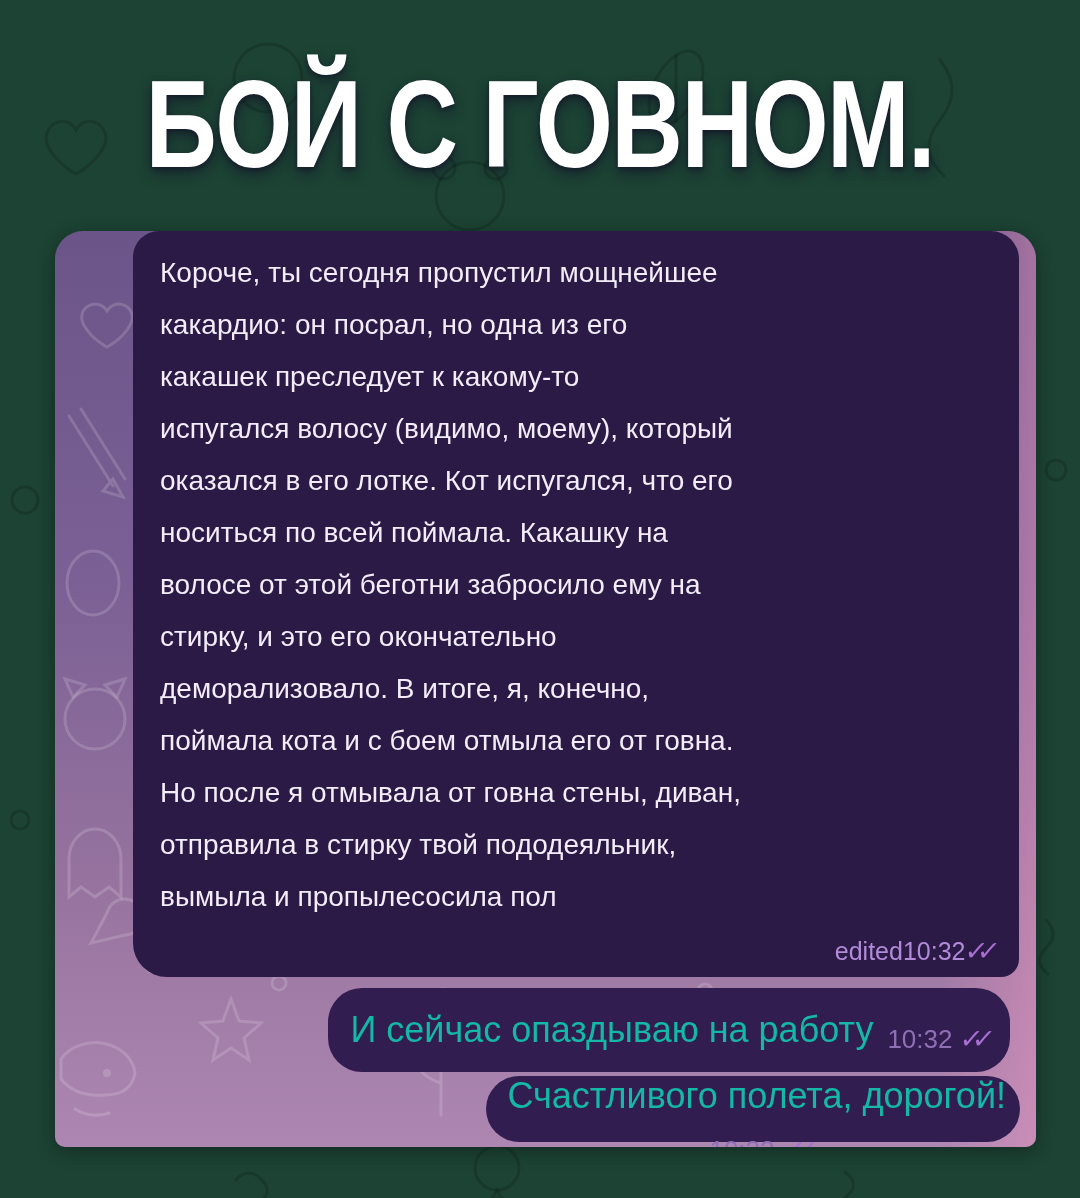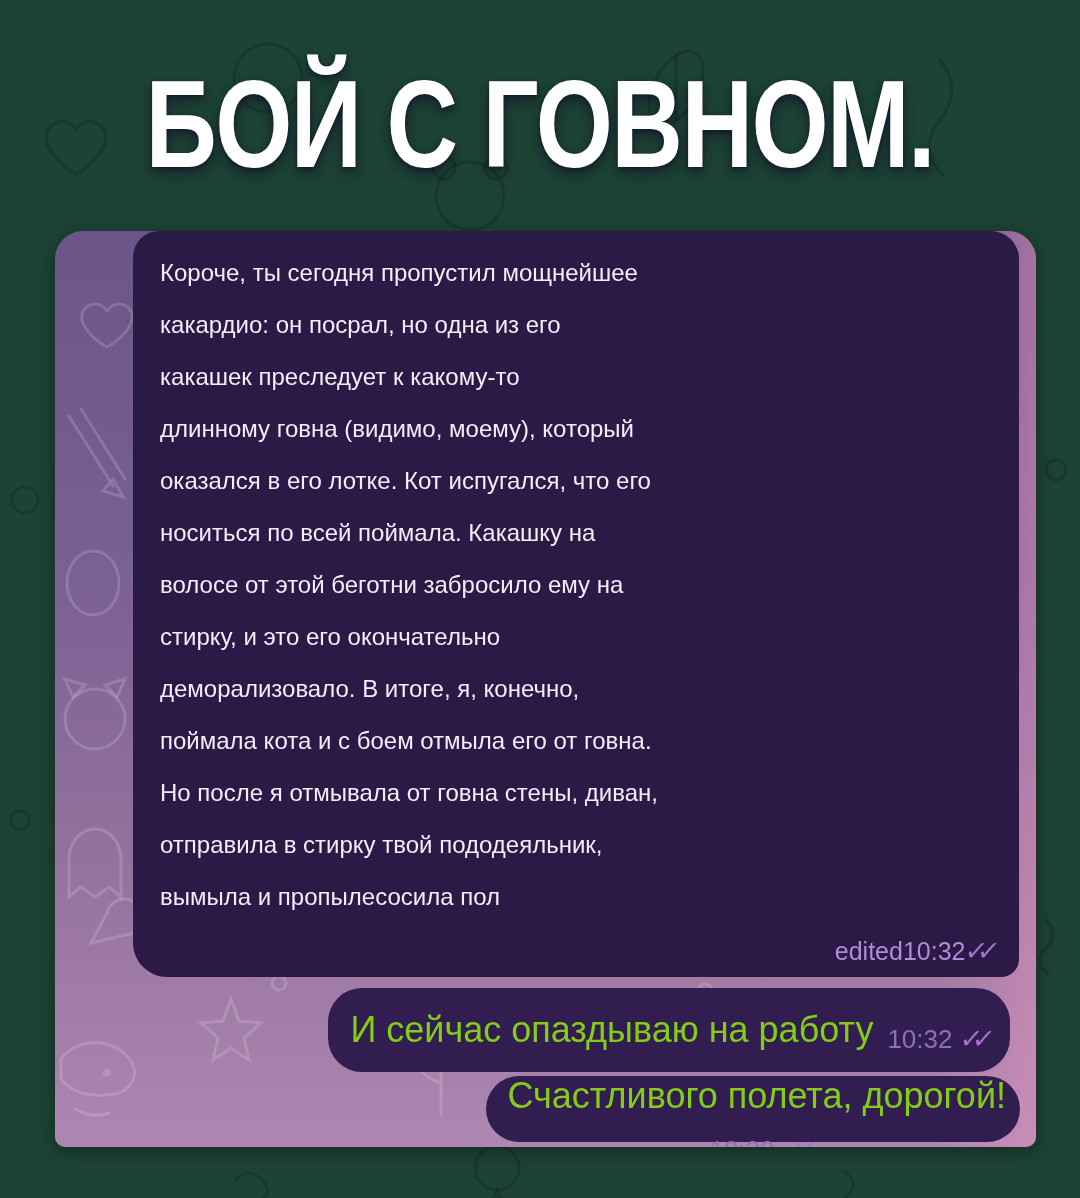--- a/index.html
+++ b/index.html
@@ -39,40 +39,40 @@
 
   
   .bubble-in{
     position:absolute;left:78px;top:0;width:886px;height:746px;
     background:#2b1946;
     border-radius:26px 28px 18px 34px;
     padding:16px 0 0 27px;box-sizing:border-box;
     z-index:2;
   }
   .msg-line{
-    color:#f2edf8;font-size:24px;line-height:52px;white-space:nowrap;
+    color:#f2edf8;font-size:28px;line-height:52px;white-space:nowrap;
     font-weight:400;
   }
   .meta-in{
     position:absolute;right:18px;bottom:10px;
     font-size:25px;color:#b18bd8;display:flex;align-items:center;
   }
   .checks{
     color:#a96fd2;font-size:27px;letter-spacing:-0.38em;
     display:inline-block;padding-right:0.4em;transform:skewX(-8deg);
   }
 
   
   .bubble-out{
     position:absolute;background:#311d4f;border-radius:34px;
     display:flex;align-items:center;box-sizing:border-box;
     padding:0 14px 0 22px;z-index:2;
   }
   .bubble-out .msg-text{
-    color:#84cc16;font-size:36px;line-height:40px;white-space:nowrap;flex:0 0 auto;
+    color:#14b8a6;font-size:36px;line-height:40px;white-space:nowrap;flex:0 0 auto;
   }
   .meta-out{
     font-size:26px;color:#8f6fb4;display:flex;align-items:flex-end;gap:8px;
     margin-left:14px;margin-top:18px;
   }
   .bubble-out-1{top:757px;right:26px;height:84px;}
   .bubble-out-2{top:845px;right:16px;height:66px;flex-direction:column;}
 </style>
 </head>
 <body>
@@ -121,21 +121,21 @@
     <path d="M6 828 a40 34 0 0 1 74 14 q-4 22 -30 22 q-30 2 -44 -16 Z"></path>
     <circle cx="52" cy="842" r="4" fill="rgba(255,255,255,0.16)" stroke="none"></circle>
     <path d="M20 878 q16 10 34 4"></path>
   </svg>
 
   <div class="bubble-in">
     <div>
         <div class="msg-line">Короче, ты сегодня пропустил мощнейшее</div>
         <div class="msg-line">какардио: он посрал, но одна из его</div>
         <div class="msg-line">какашек преследует к какому-то</div>
-        <div class="msg-line">длинному говна (видимо, моему), который</div>
+        <div class="msg-line">испугался волосу (видимо, моему), который</div>
         <div class="msg-line">оказался в его лотке. Кот испугался, что его</div>
         <div class="msg-line">носиться по всей поймала. Какашку на</div>
         <div class="msg-line">волосе от этой беготни забросило ему на</div>
         <div class="msg-line">стирку, и это его окончательно</div>
         <div class="msg-line">деморализовало. В итоге, я, конечно,</div>
         <div class="msg-line">поймала кота и с боем отмыла его от говна.</div>
         <div class="msg-line">Но после я отмывала от говна стены, диван,</div>
         <div class="msg-line">отправила в стирку твой пододеяльник,</div>
         <div class="msg-line">вымыла и пропылесосила пол</div>
       </div>

